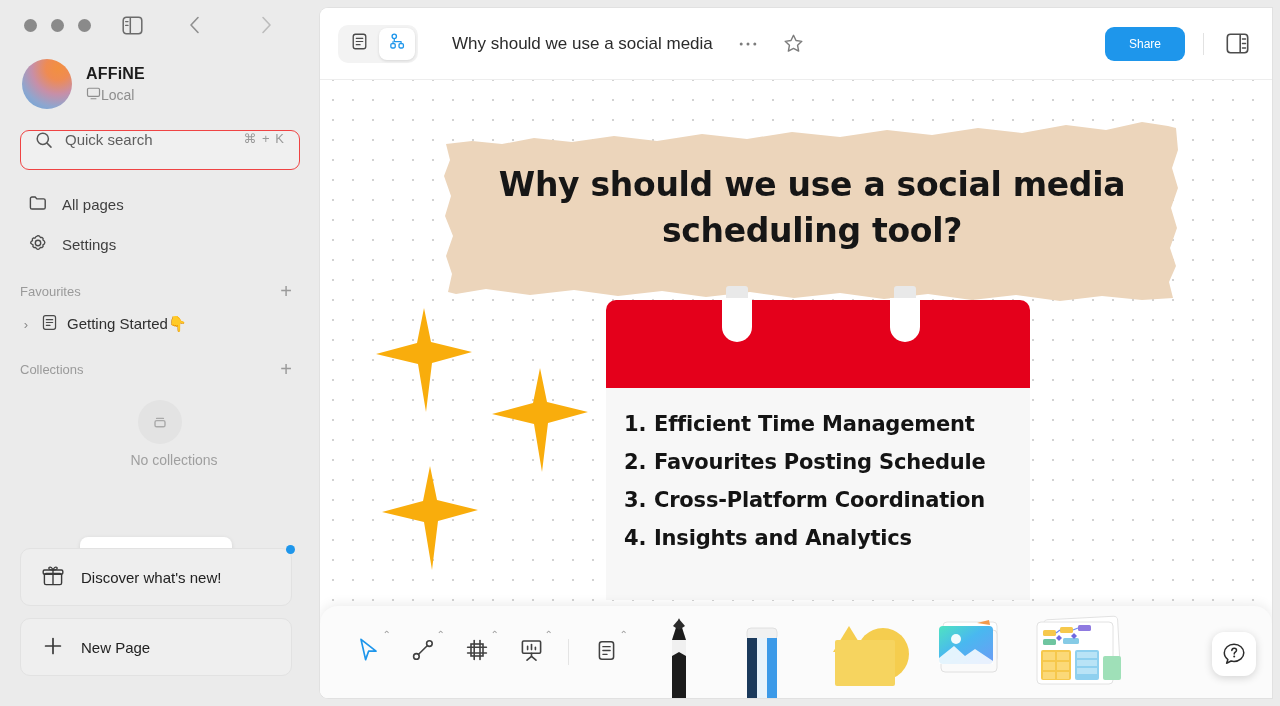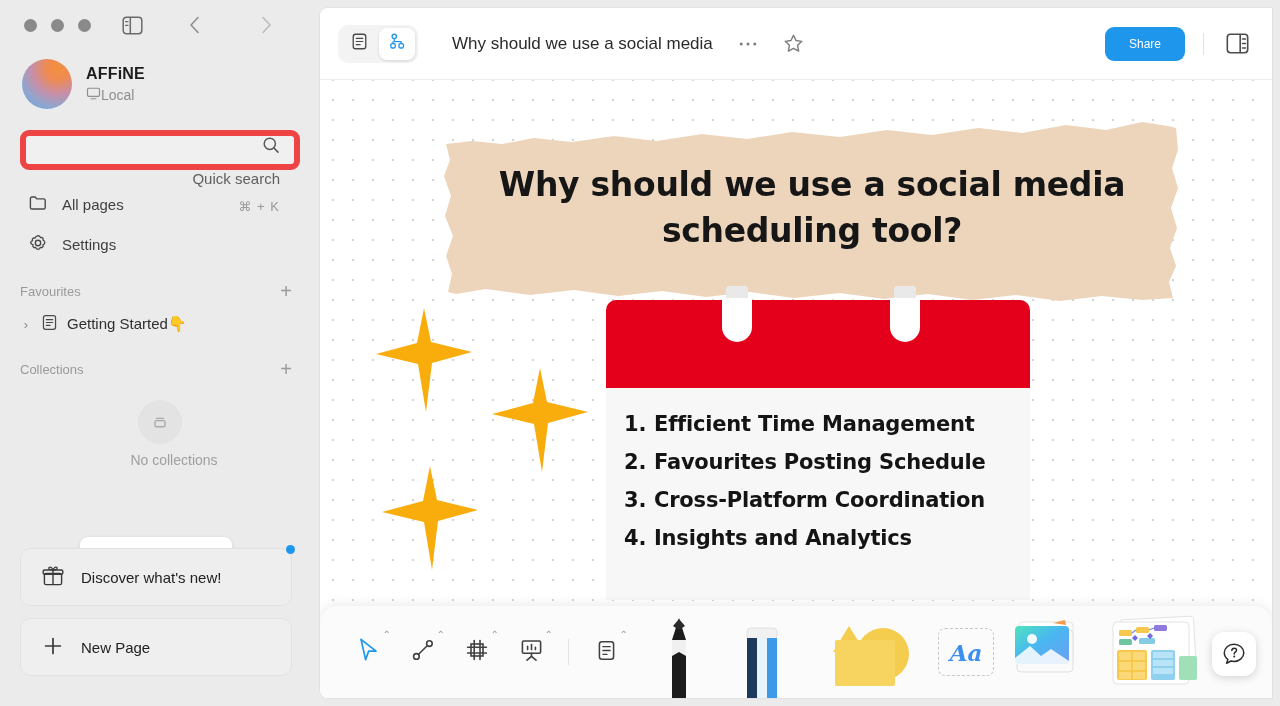--- a/index.html
+++ b/index.html
@@ -44,23 +44,23 @@
     background:
       radial-gradient(circle at 72% 18%, #f2903f 0%, #ef8b52 22%, #c78fa8 48%, #8ea6cf 72%, #62a6dd 100%);
     flex: 0 0 50px;
   }
   .ws-text { display: flex; flex-direction: column; gap: 3px; }
   .ws-name { font-size: 16px; font-weight: bold; color: #1c1c1c; letter-spacing: .2px; }
   .ws-sub { font-size: 14px; color: #8e8e8e; display: flex; align-items: center; }
 
   .search {
     margin: 18px 20px 0 20px;
-    height: 40px; border: 6px solid #ef4444; border-radius: 9px;
+    height: 40px; border: 1px solid #ef4444; border-radius: 9px;
     background: #f0f0f0;
-    display: flex; align-items: flex-end; gap: 12px; padding: 0 14px; flex-direction: column;
+    display: flex; align-items: flex-start; gap: 12px; padding: 0 14px;
   }
   .search .ph { font-size: 15px; color: #5e5e5e; flex: 1; }
   .search .kbd { font-size: 13px; color: #9a9a9a; letter-spacing: 1px; }
 
   .navlist { margin-top: 16px; padding: 0 20px; display: flex; flex-direction: column; gap: 4px; }
   .navitem {
     height: 36px; display: flex; align-items: center; gap: 14px;
     border-radius: 8px; padding: 0 8px; color: #3f3f3f; font-size: 15px;
   }
   .navitem svg { flex: 0 0 20px; }
@@ -564,25 +564,20 @@
         </div>
 
         <div class="big-tool" style="width:96px; margin-left:12px;">
           <svg width="96" height="92" viewBox="0 0 96 92">
             <path d="M24 20 L40 46 L8 46 Z" fill="#f5cd4e"></path>
             <circle cx="58" cy="48" r="26" fill="#f5cd4e"></circle>
             <rect x="10" y="34" width="60" height="46" rx="2" fill="#f6d45f"></rect>
           </svg>
         </div>
 
-        <div class="big-tool" style="width:62px; margin-left:14px; display:flex; align-items:center; justify-content:center;">
-          <div style="width:56px;height:48px;border:1.6px dashed #c8c8c8;border-radius:7px;display:flex;align-items:center;justify-content:center;">
-            <span style="font-family:'DejaVu Serif',serif;font-style:italic;font-weight:bold;font-size:23px;color:#3c8ef0;">Aa</span>
-          </div>
-        </div>
 
         <div class="big-tool" style="width:86px; margin-left:8px;">
           <svg width="86" height="92" viewBox="0 0 86 92">
             <rect x="14" y="16" width="54" height="40" rx="4" fill="#ffffff" stroke="#e4e4e4" stroke-width="1"></rect>
             <rect x="12" y="24" width="56" height="42" rx="4" fill="#fafafa" stroke="#e0e0e0" stroke-width="1"></rect>
             <defs>
               <linearGradient id="imgGrad" x1="0" y1="0" x2="1" y2="1">
                 <stop offset="0%" stop-color="#4fe3c1"></stop>
                 <stop offset="45%" stop-color="#49b8f0"></stop>
                 <stop offset="100%" stop-color="#6d9cf5"></stop>

